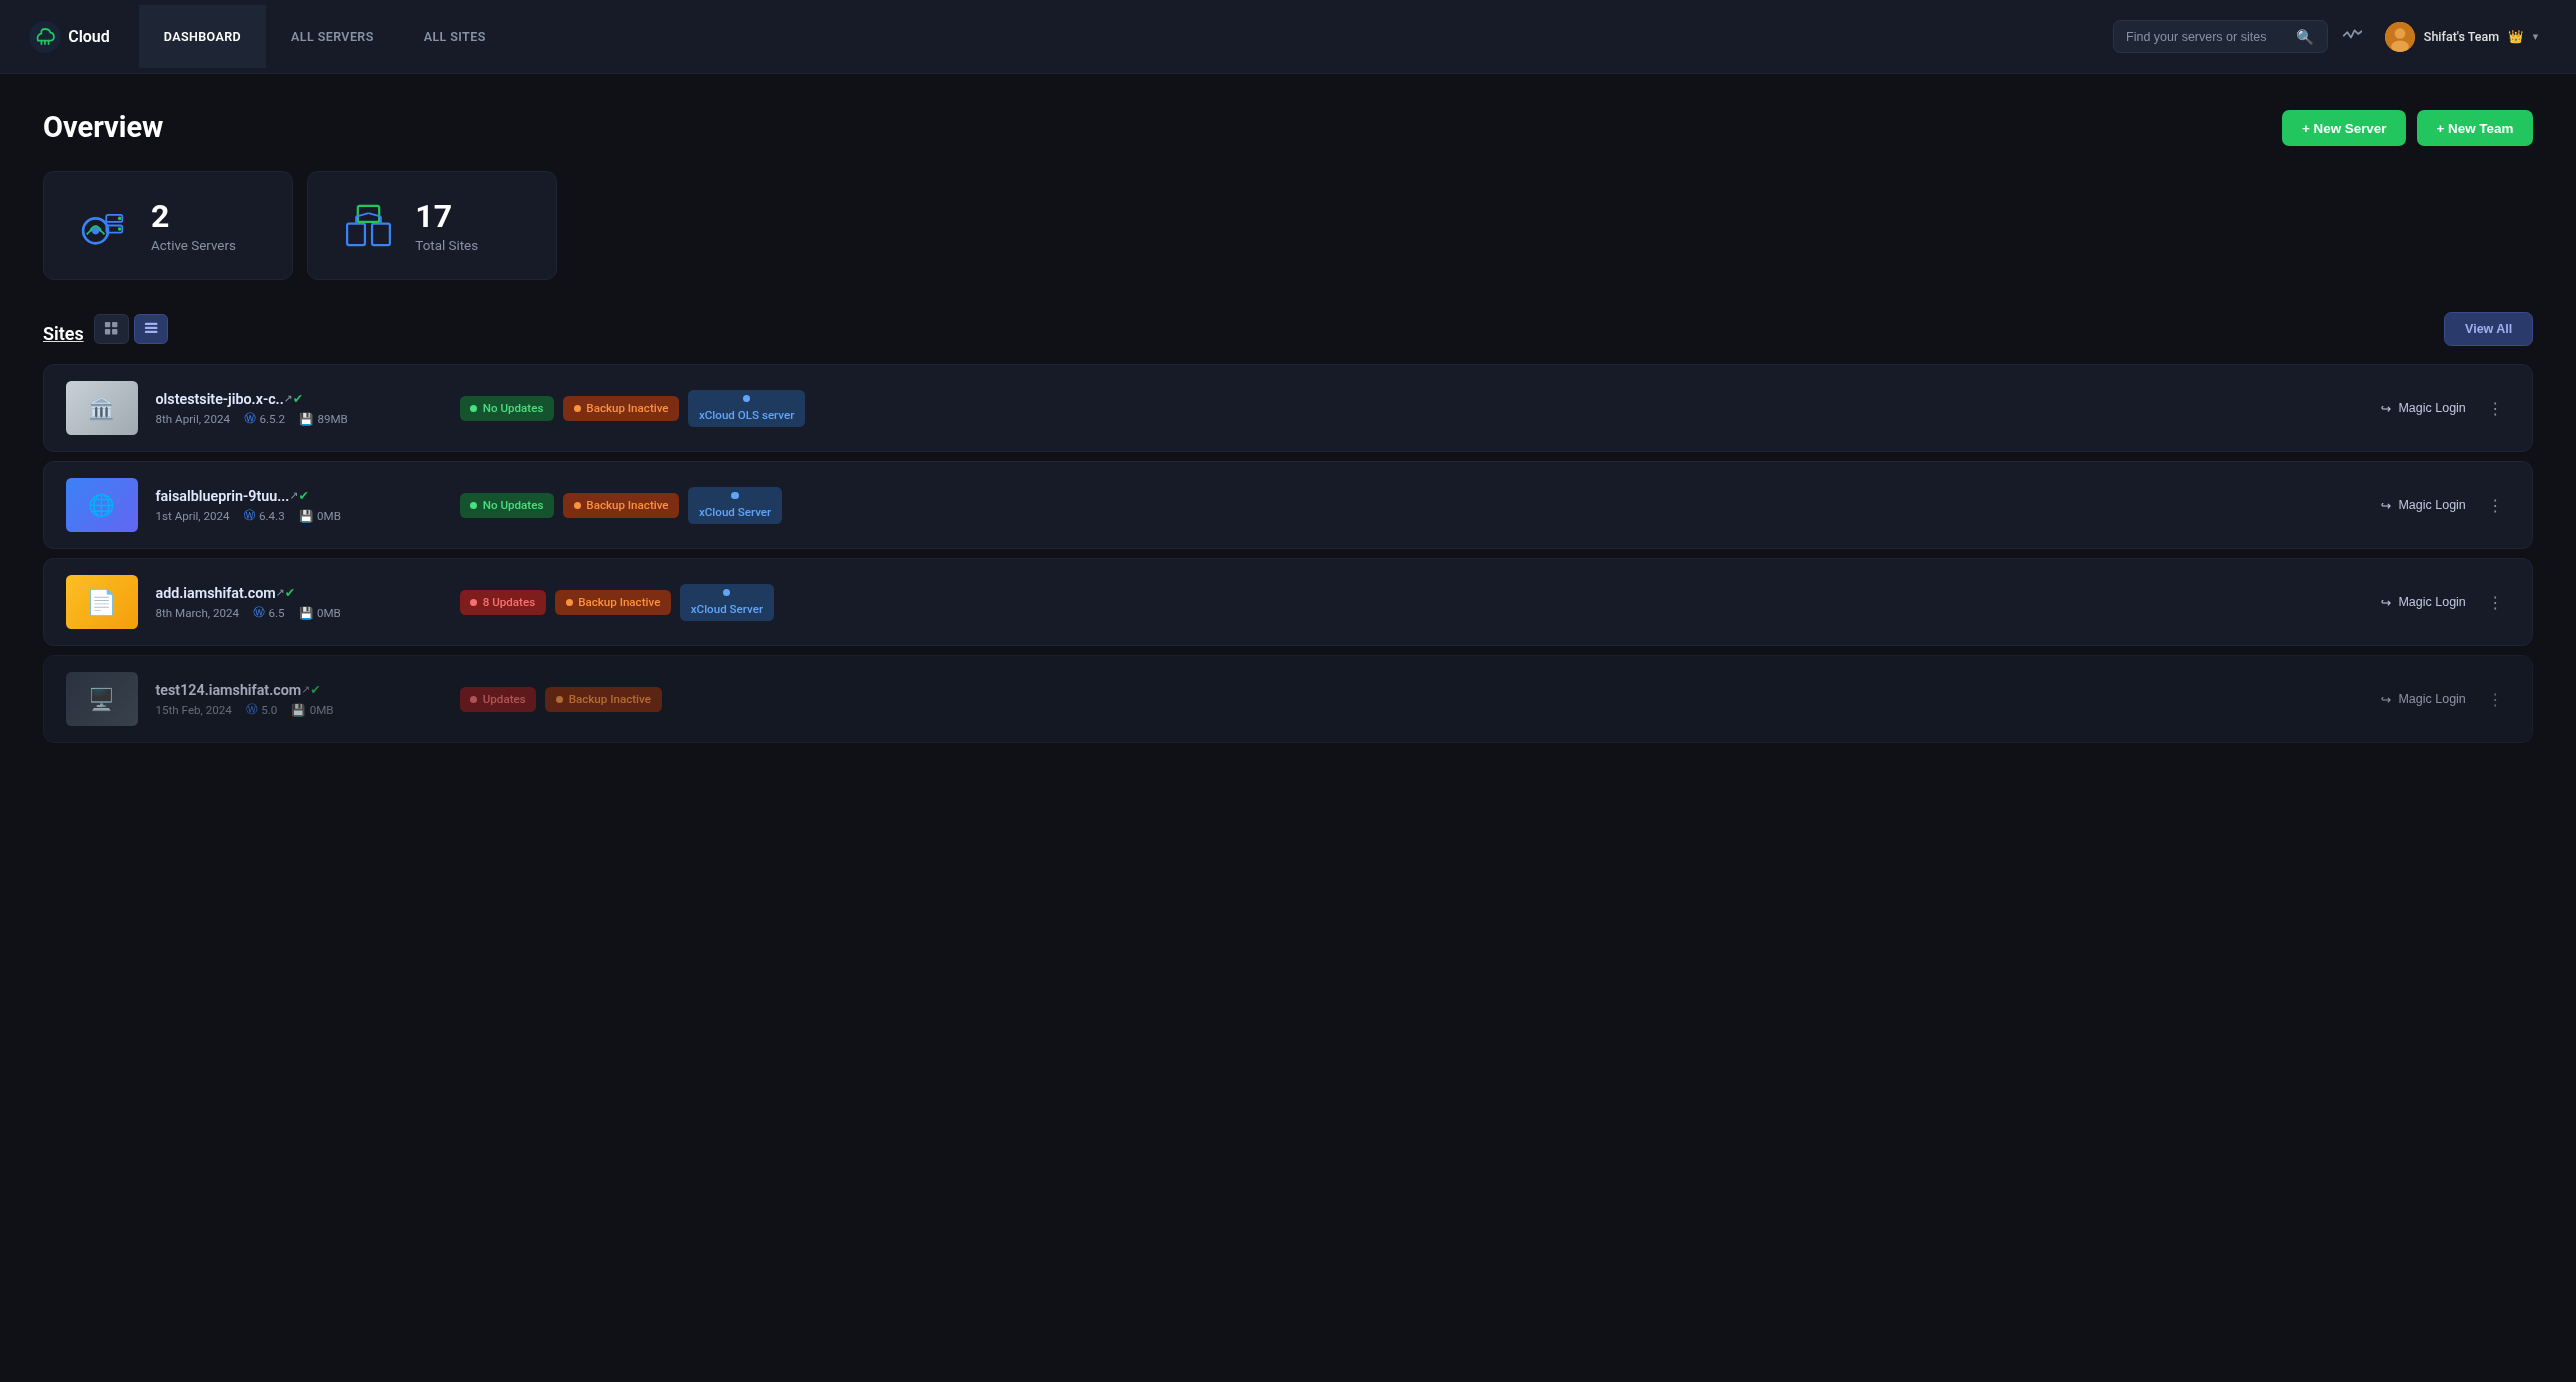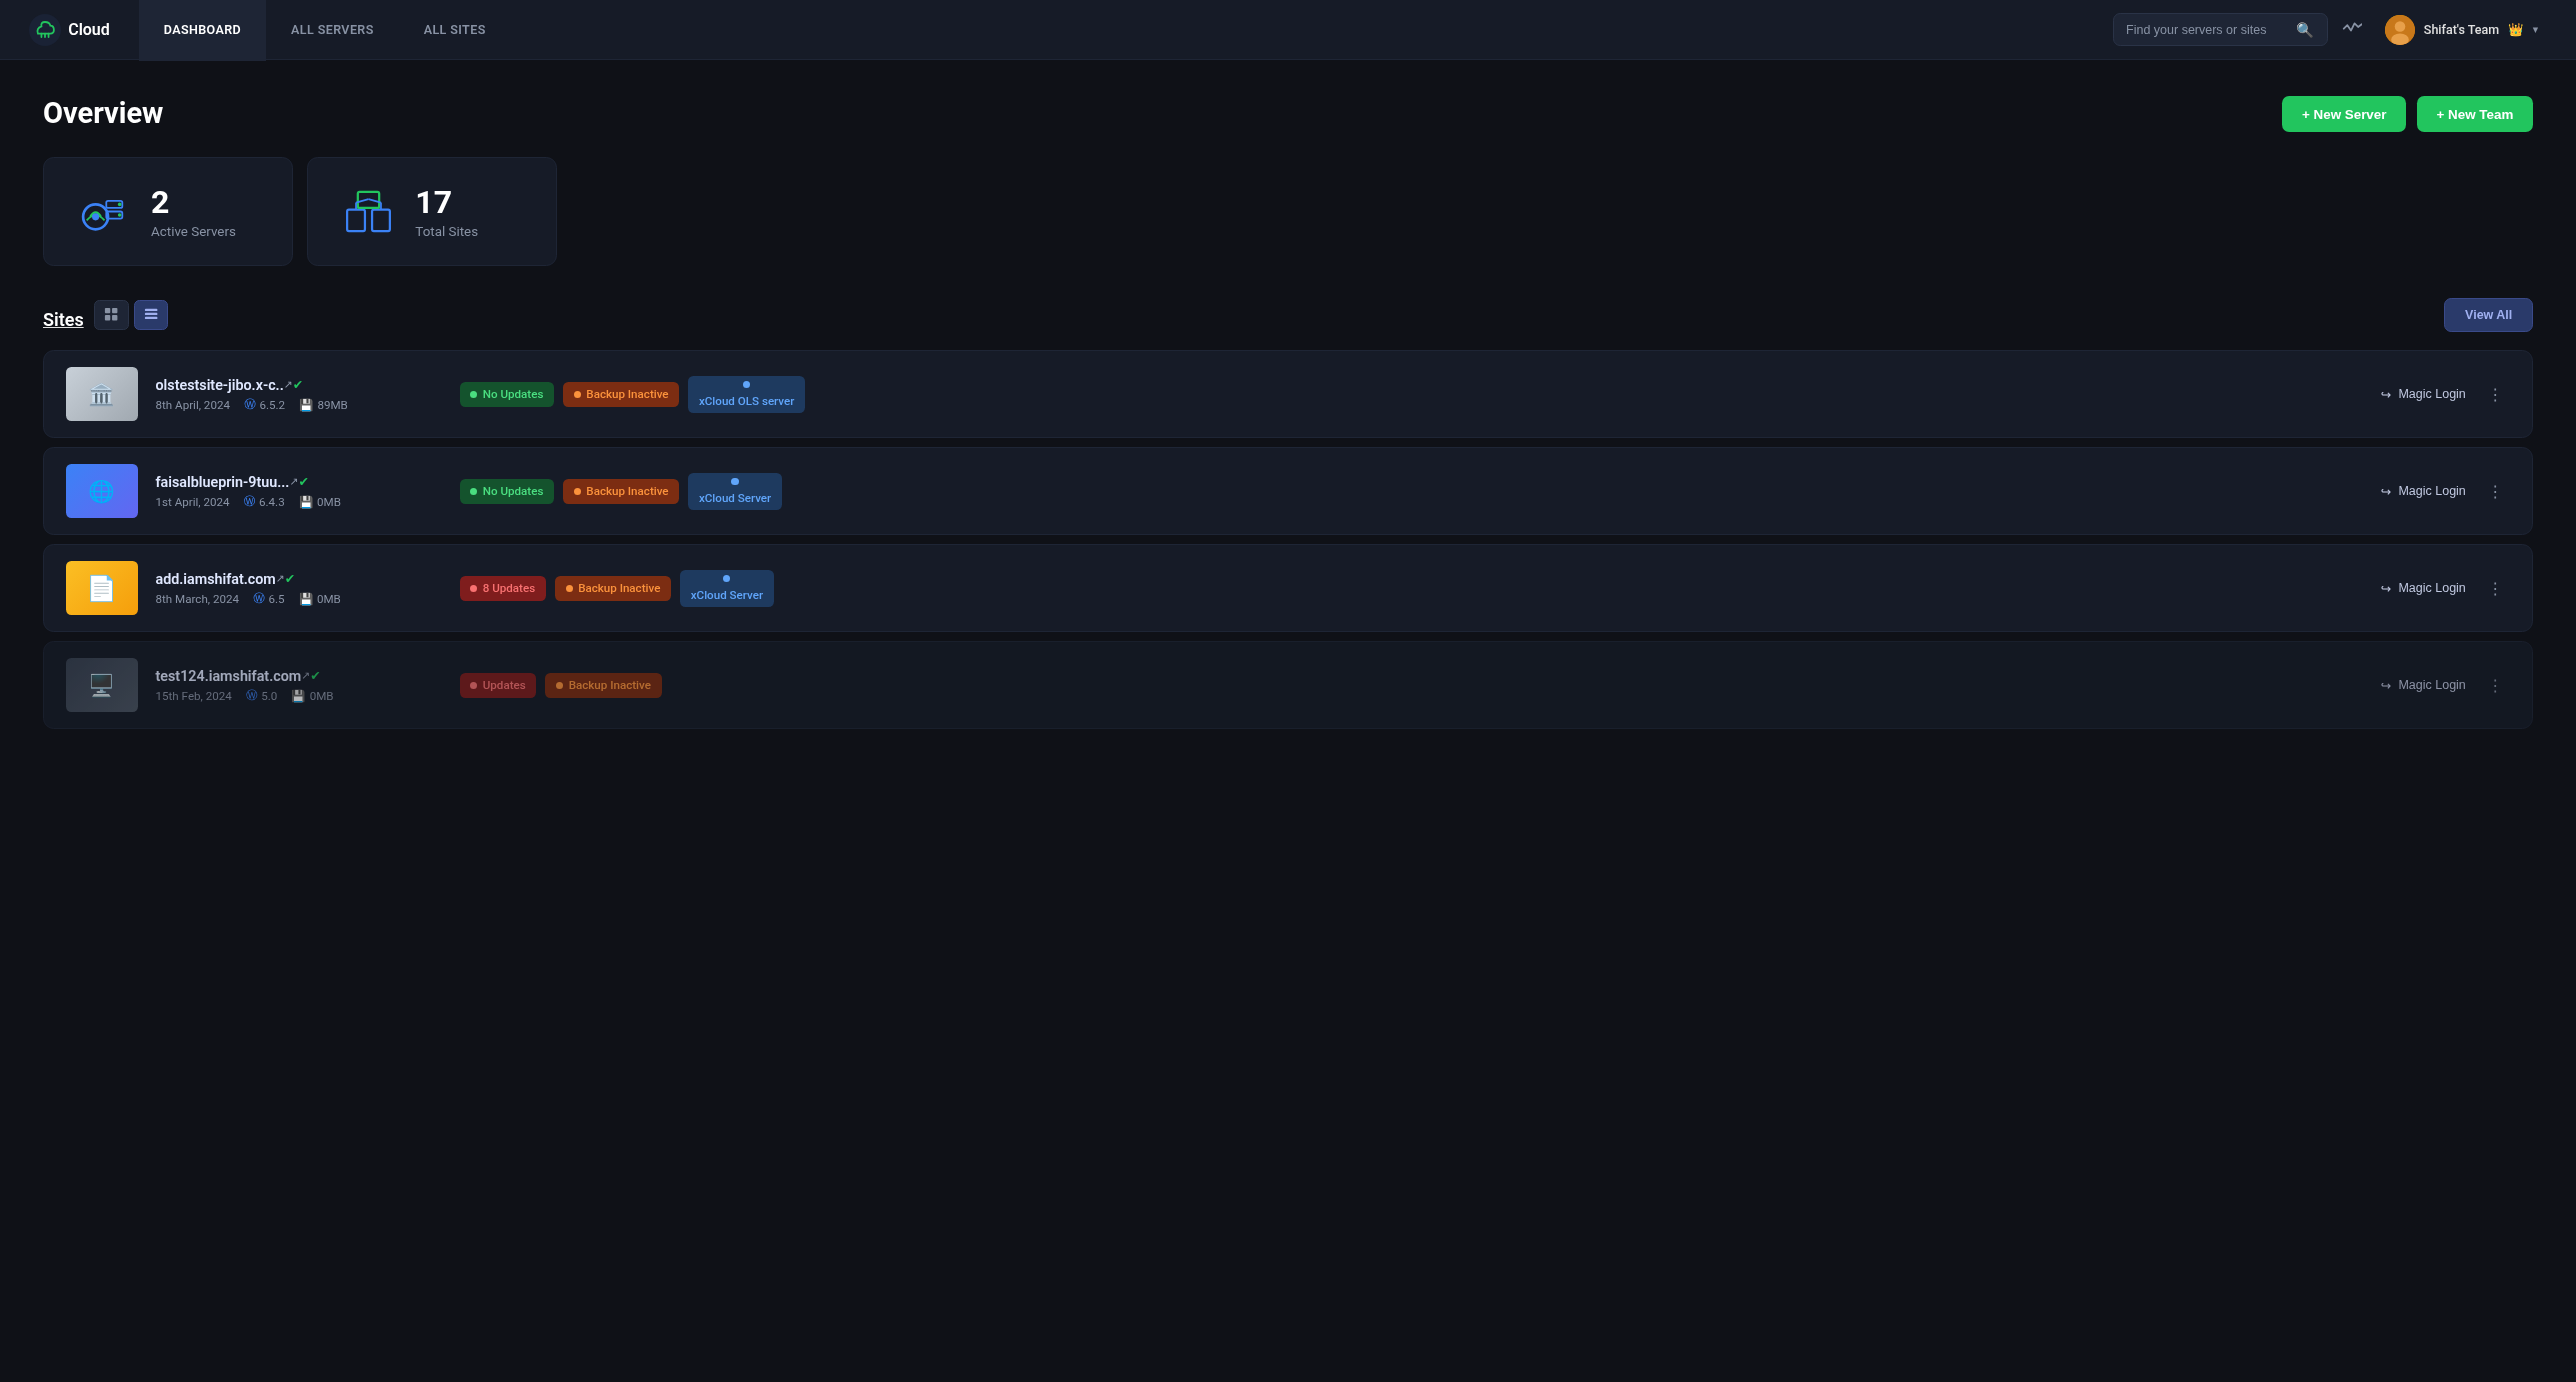--- a/index.html
+++ b/index.html
@@ -9,21 +9,21 @@
       font-family: -apple-system, BlinkMacSystemFont, 'Segoe UI', Roboto, sans-serif;
       min-height: 100vh;
     }
 
     
     .navbar {
       background-color: #161b27;
       display: flex;
       align-items: center;
       padding: 0 29px;
-      height: 60px;
+      height: 74px;
       border-bottom: 0.9px solid #1e2535;
       gap: 0;
     }
     .logo-area {
       display: flex;
       align-items: center;
       gap: 7.2px;
       margin-right: 29px;
     }
     .logo-icon {

